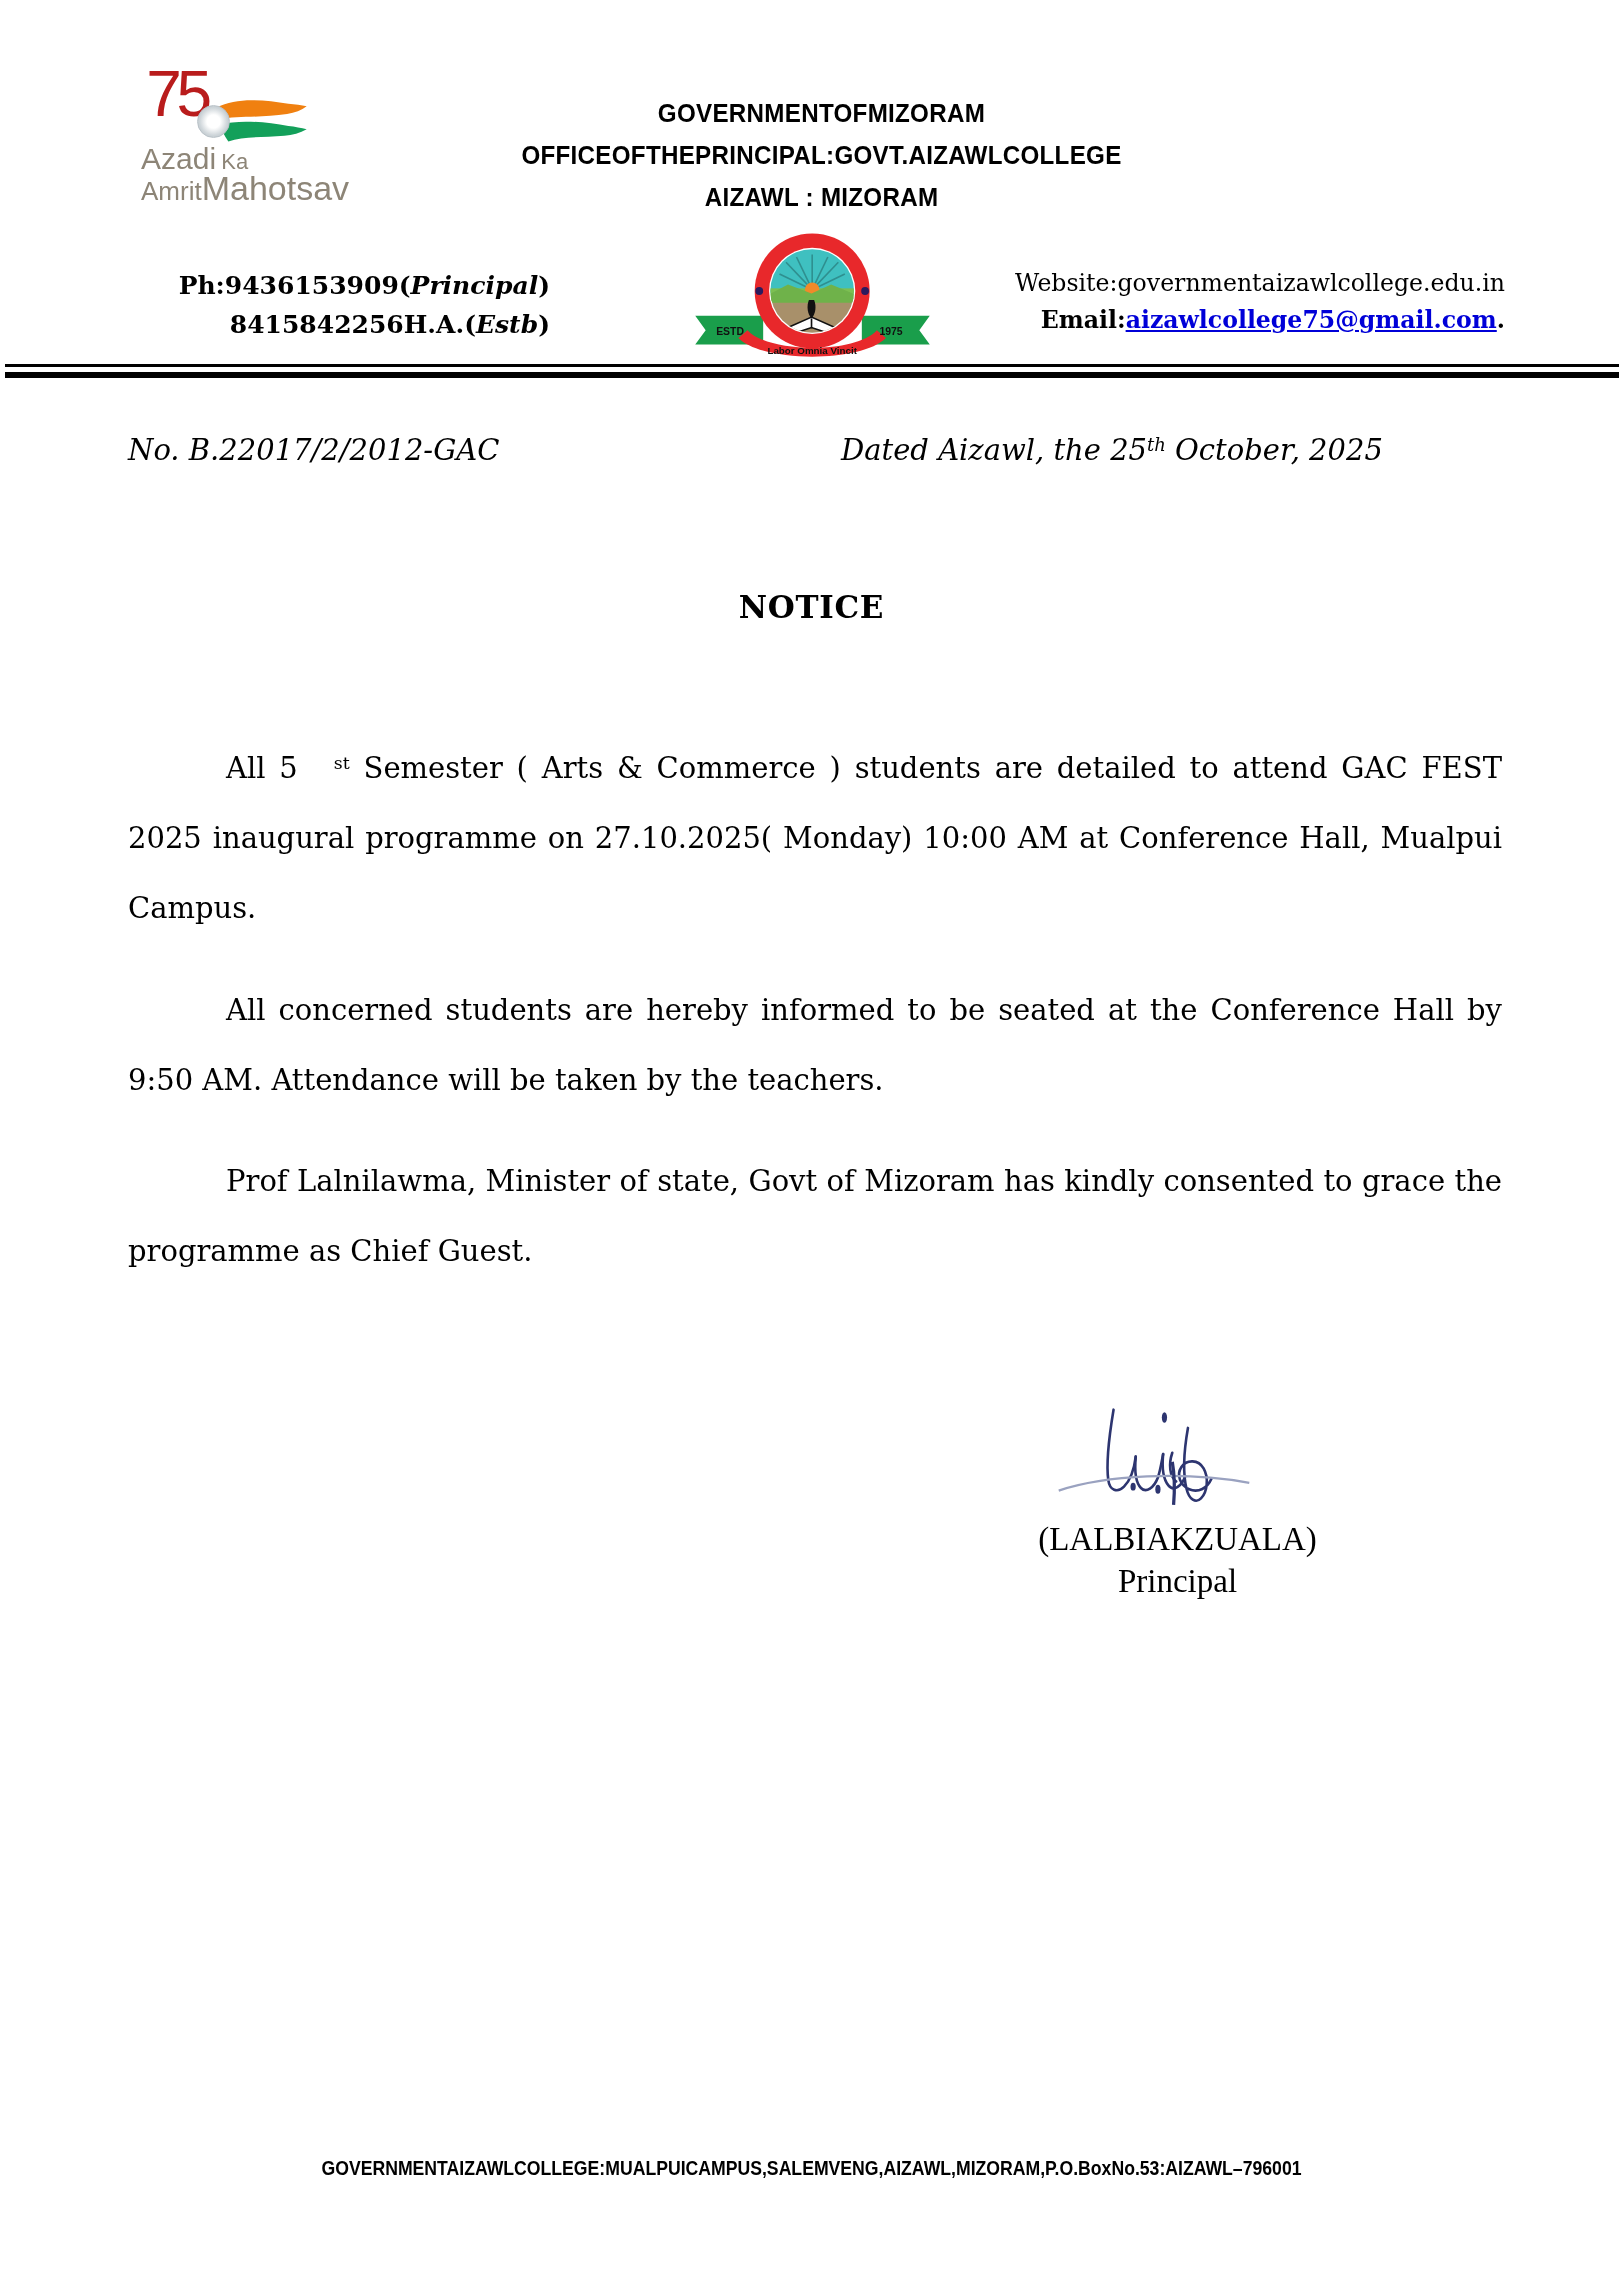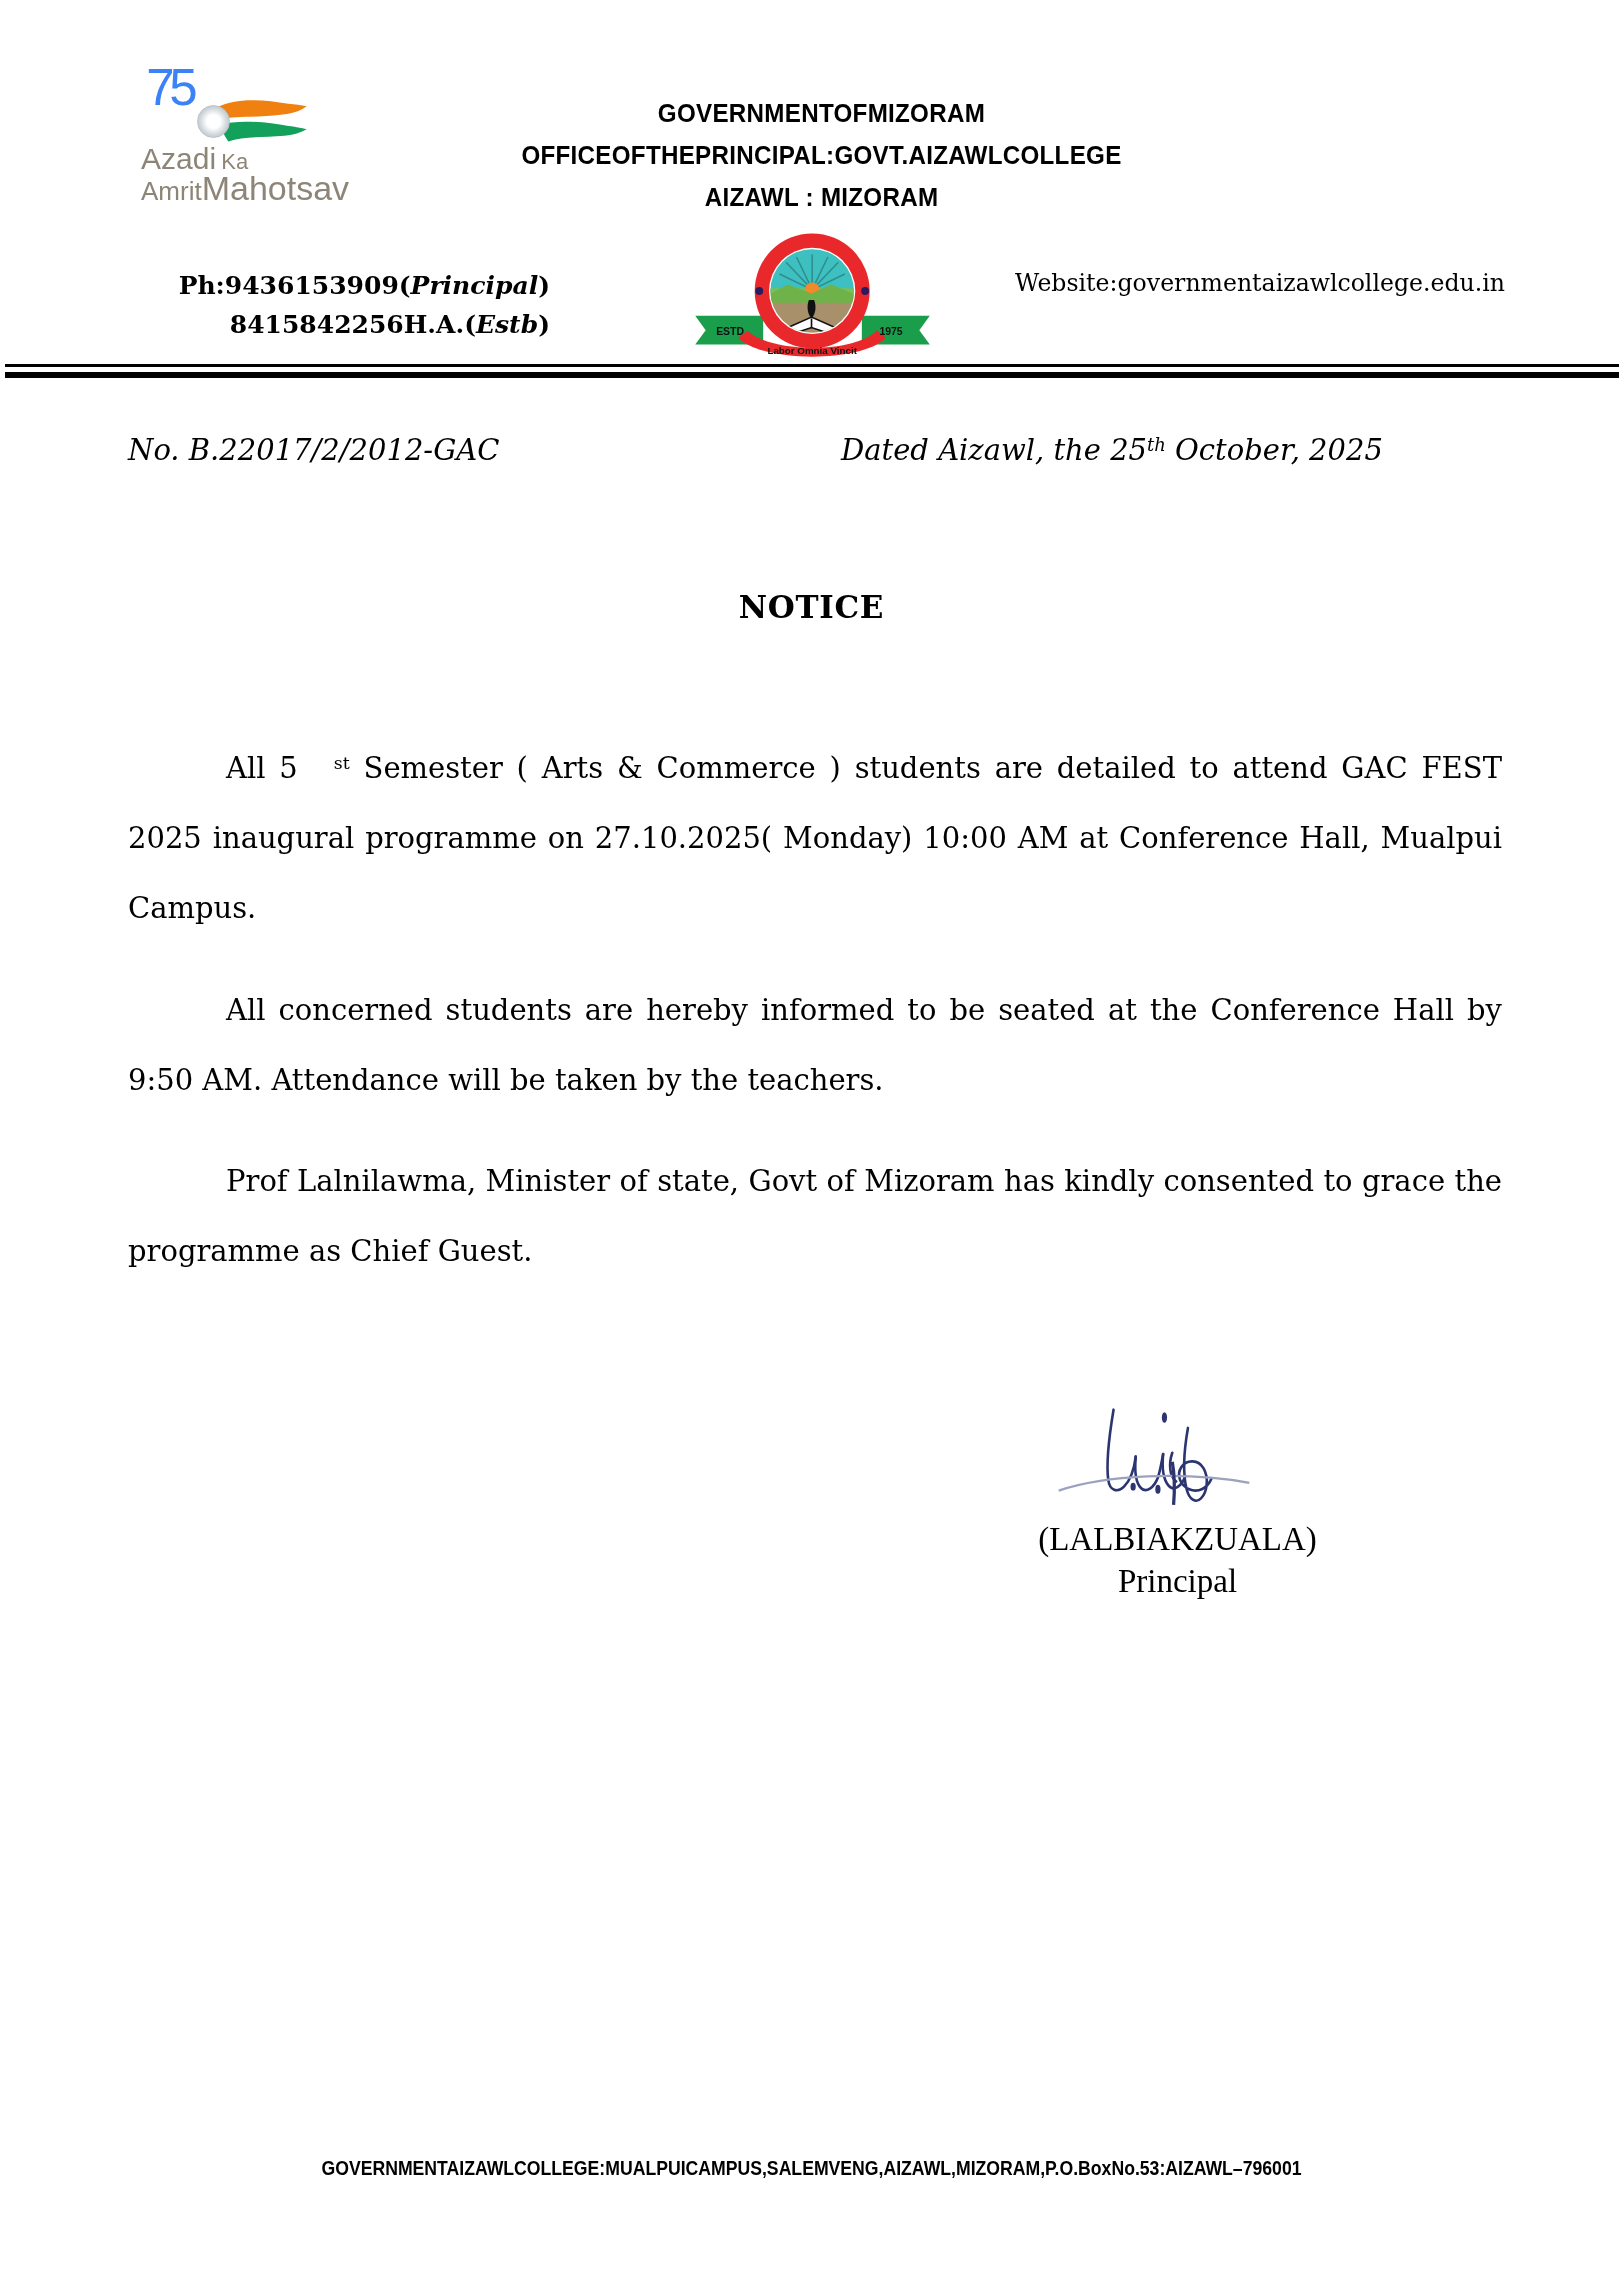--- a/index.html
+++ b/index.html
@@ -33,23 +33,23 @@
     left: 141px;
     top: 62px;
     width: 216px;
     height: 144px;
   }
   .azadi-75 {
     position: absolute;
     left: 5.2px;
     top: 0px;
     font-family: "Liberation Sans", sans-serif;
-    font-size: 51px;
+    font-size: 64px;
     font-weight: 400;
-    color: #3b82f6;
+    color: #b91c1c;
     letter-spacing: -5.2px;
     line-height: 1;
   }
   .azadi-flag {
     position: absolute;
     left: 56px;
     top: 31px;
     width: 111px;
     height: 54px;
   }
@@ -353,20 +353,21 @@
         <path d="M88 150 C120 186, 254 186, 286 150 L300 162 C262 200, 112 200, 74 162 Z" fill="#e8282b"></path>
 
         <text x="40" y="158" font-family="Liberation Sans, sans-serif" font-size="16" font-weight="bold" fill="#111111">ESTD</text>
         <text x="290" y="158" font-family="Liberation Sans, sans-serif" font-size="16" font-weight="bold" fill="#111111">1975</text>
         <text x="187" y="186" font-family="Liberation Sans, sans-serif" font-size="15" font-weight="bold" fill="#111111" text-anchor="middle">Labor Omnia Vincit</text>
       </svg>
     </div>
 
     <div class="contact-right">
       <div>Website:governmentaizawlcollege.edu.in</div>
+      <div class="email-line"><span>Email:</span><span class="email-link">aizawlcollege75@gmail.com</span><span>.</span></div>
     </div>
   </div>
 
   <div class="divider">
     <div class="rule-thin"></div>
     <div class="rule-thick"></div>
   </div>
 
   <div class="refline">
     <div class="ref-no">No.  B.22017/2/2012-GAC</div>

